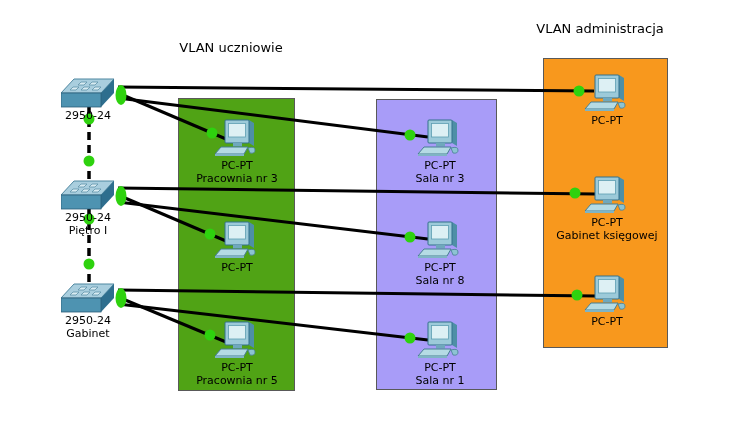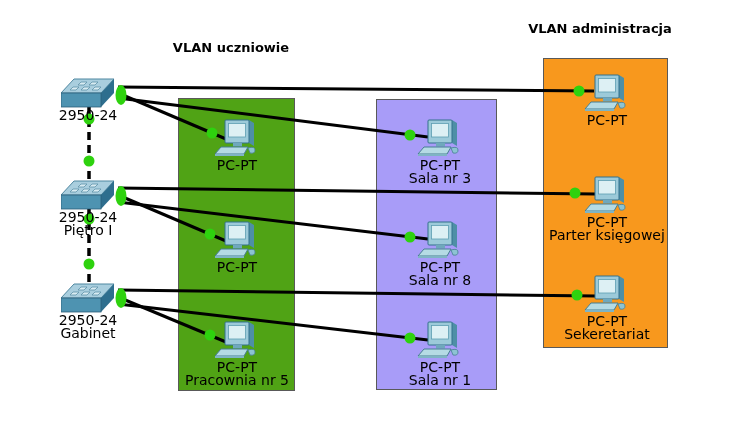--- a/index.html
+++ b/index.html
@@ -6,26 +6,26 @@
   .canvas {
     position:relative; width:746px; height:448px; background:#ffffff;
     font-family:"DejaVu Sans", sans-serif; overflow:hidden;
   }
   .zone { position:absolute; box-sizing:border-box; border:1px solid #595959; z-index:1; }
   .zone-green  { left:178px; top:98px;  width:117px; height:293px; background:#50A315; }
   .zone-purple { left:376px; top:99px;  width:121px; height:291px; background:#A89CF8; }
   .zone-orange { left:543px; top:58px;  width:125px; height:290px; background:#F8981D; }
   .zone-title {
     position:absolute; width:200px; text-align:center; z-index:4;
-    font-size:13px; font-weight:bold; color:#000;
+    font-size:13px; font-weight:normal; color:#000;
   }
   .wires { position:absolute; left:0; top:0; z-index:2; }
   .device { position:absolute; width:120px; text-align:center; z-index:3; }
   .device .icon { display:block; margin:0 auto; }
-  .device .labels { margin-top:1px; font-size:14px; line-height:13px; color:#000; }
+  .device .labels { margin-top:1px; font-size:11px; line-height:13px; color:#000; }
   .device .labels span { display:block; white-space:nowrap; }
 </style>
 </head>
 <body>
 
 <div class="canvas">
 
   <svg width="0" height="0" style="position:absolute" aria-hidden="true">
     <defs>
       <symbol id="sw-icon" viewBox="0 0 54 32">
@@ -119,20 +119,21 @@
       <span>Gabinet</span>
     </div>
   </div>
 
   <div class="device" style="left:177px; top:118px;">
     <svg class="icon" width="46" height="40">
         <use href="#pc-icon"></use>
       </svg>
     <div class="labels">
       <span>PC-PT</span>
+      <span>Pracownia nr 3</span>
     </div>
   </div>
   <div class="device" style="left:177px; top:220px;">
     <svg class="icon" width="46" height="40">
         <use href="#pc-icon"></use>
       </svg>
     <div class="labels">
       <span>PC-PT</span>
     </div>
   </div>
@@ -181,26 +182,25 @@
     <div class="labels">
       <span>PC-PT</span>
     </div>
   </div>
   <div class="device" style="left:547px; top:175px;">
     <svg class="icon" width="46" height="40">
         <use href="#pc-icon"></use>
       </svg>
     <div class="labels">
       <span>PC-PT</span>
-      <span>Parter księgowej</span>
+      <span>Gabinet księgowej</span>
     </div>
   </div>
   <div class="device" style="left:547px; top:274px;">
     <svg class="icon" width="46" height="40">
         <use href="#pc-icon"></use>
       </svg>
     <div class="labels">
       <span>PC-PT</span>
-      <span>Sekeretariat</span>
     </div>
   </div>
 
 </div>
 
 </body></html>

